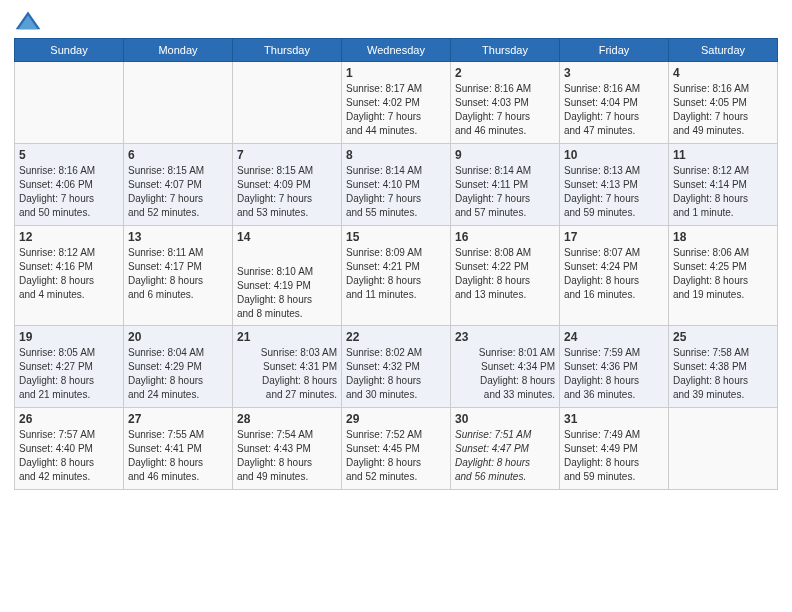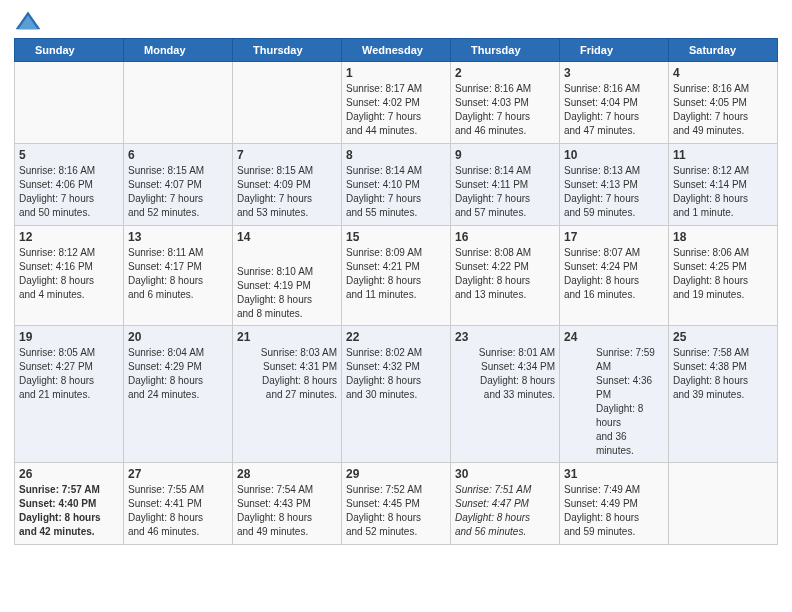--- a/index.html
+++ b/index.html
@@ -53,23 +53,23 @@
     }
     table {
       width: 100%;
       border-collapse: collapse;
       table-layout: fixed;
     }
     thead tr th {
       background-color: #2a6db5;
       color: #fff;
       font-size: 11px;
-      font-weight: bold;
+      font-weight: normal;
       padding: 5px 20px;
-      text-align: left;
+      text-align: center;
       border: 1px solid #1a5a9a;
     }
     tbody tr td {
       border: 1px solid #ccc;
       vertical-align: top;
       padding: 4px 4px;
       font-size: 9.5px;
       color: #333;
       height: 82px;
     }
@@ -290,37 +290,37 @@
           </td>
           <td>
             <div class="day-number">23</div>
             <div class="cell-info" style="white-space: pre-line; text-align: right;">Sunrise: 8:01 AM
 Sunset: 4:34 PM
 Daylight: 8 hours
 and 33 minutes.</div>
           </td>
           <td>
             <div class="day-number">24</div>
-            <div class="cell-info" style="white-space: pre-line; margin-left: 32px;">Sunrise: 7:59 AM
+            <div class="cell-info" style="white-space: pre-line;">Sunrise: 7:59 AM
 Sunset: 4:36 PM
 Daylight: 8 hours
 and 36 minutes.</div>
           </td>
           <td>
             <div class="day-number">25</div>
             <div class="cell-info" style="white-space: pre-line;">Sunrise: 7:58 AM
 Sunset: 4:38 PM
 Daylight: 8 hours
 and 39 minutes.</div>
           </td>
         </tr>
         <tr>
           <td>
             <div class="day-number">26</div>
-            <div class="cell-info" style="white-space: pre-line; font-weight: bold;">Sunrise: 7:57 AM
+            <div class="cell-info" style="white-space: pre-line;">Sunrise: 7:57 AM
 Sunset: 4:40 PM
 Daylight: 8 hours
 and 42 minutes.</div>
           </td>
           <td>
             <div class="day-number">27</div>
             <div class="cell-info" style="white-space: pre-line;">Sunrise: 7:55 AM
 Sunset: 4:41 PM
 Daylight: 8 hours
 and 46 minutes.</div>

